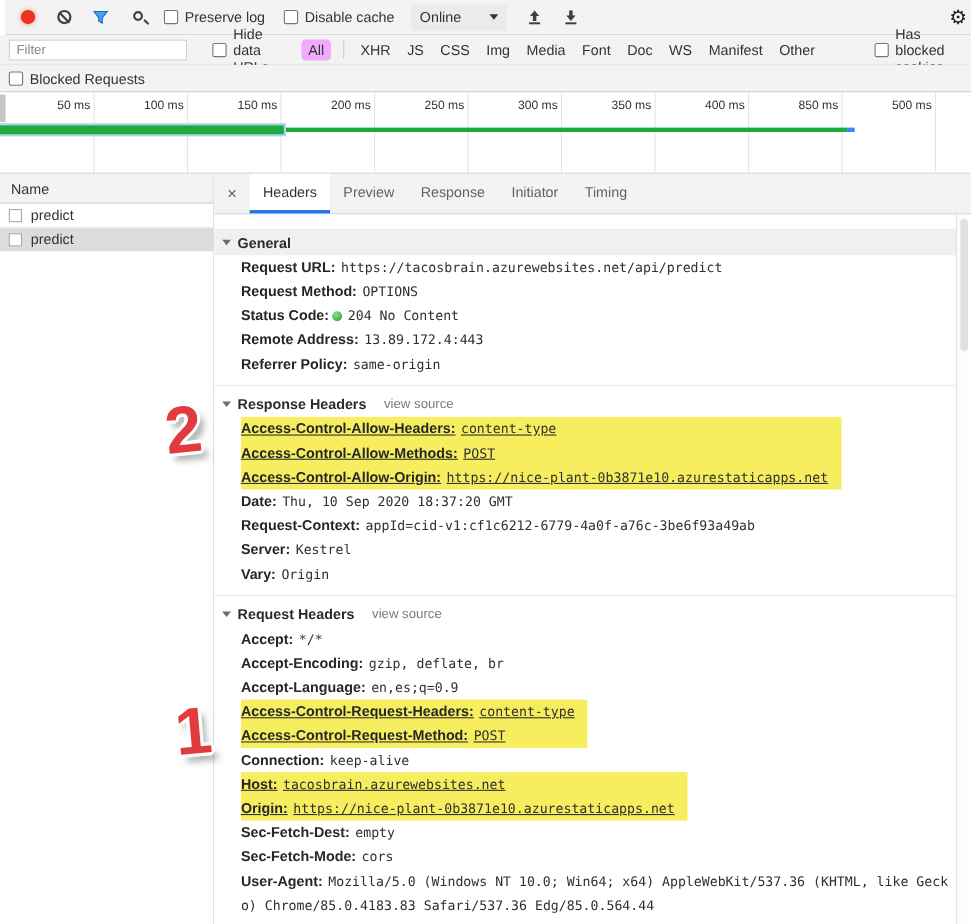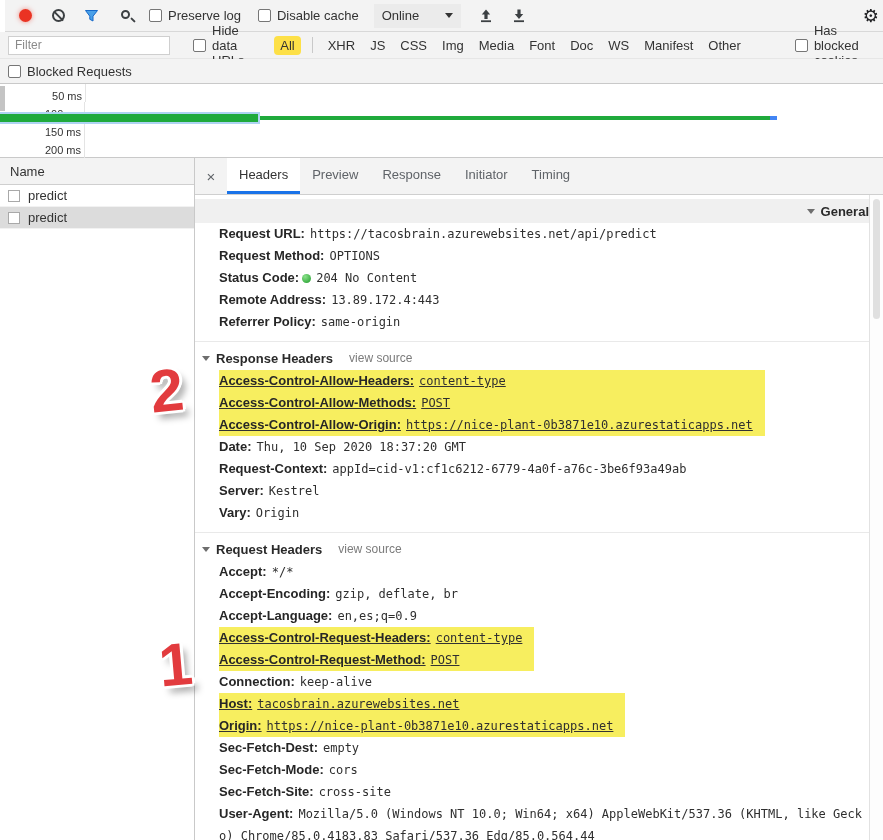--- a/index.html
+++ b/index.html
@@ -30,31 +30,31 @@
 
   
   .filterbar {
     position:absolute; left:0; top:32px; width:883px; height:27px;
     background:#f3f3f3; border-bottom:1px solid #e6e6e6;
     display:flex; align-items:center; padding:0 8px; gap:17px;
   }
   .filter-input { width:162px; height:19px; border:1px solid #cfcfcf; background:#fff; font-family:"Liberation Sans",sans-serif; font-size:12px; padding:0 6px; color:#333; outline:none; }
   .filter-input::placeholder { color:#8a8a8a; }
   .type-list { display:flex; align-items:center; gap:15px; color:#333; }
-  .chip { background:#fde047; border-radius:4px; padding:2px 6px; margin-right:-4px; }
+  .chip { background:#f0abfc; border-radius:4px; padding:2px 6px; margin-right:-4px; }
   .vdiv { width:1px; height:16px; background:#c9c9c9; }
   .filterbar2 {
     position:absolute; left:0; top:59px; width:883px; height:25px;
     background:#f3f3f3; border-bottom:1px solid #c9c9c9;
     display:flex; align-items:center; padding:0 8px;
   }
 
   
   .overview { position:absolute; left:0; top:84px; width:883px; height:74px; background:#fff; border-bottom:1px solid #c9c9c9; }
-  .ov-grid { display:flex; height:100%;flex-direction:column; }
+  .ov-grid { display:flex; height:100%; }
   .ov-cell { width:85px; flex:none; border-right:1px solid #e4e4e4; font-size:11px; color:#333; text-align:right; padding:6px 3px 0 0; }
   .ov-cell.first { width:86px; }
   .ov-cell.fill { flex:1; border-right:none; }
   .ov-handle { position:absolute; left:0; top:2px; width:5px; height:25px; background:#c4c4c4; }
   .ov-bar-thin { position:absolute; left:0; top:32px; width:770px; height:4px; background:#1faa3c; }
   .ov-bar-thick { position:absolute; left:0; top:30px; width:258px; height:8px; background:#1faa3c; box-shadow:0 0 0 2px #aed3f2; }
   .ov-bar-blue { position:absolute; left:770px; top:32px; width:7px; height:4px; background:#4285f4; }
 
   
   .main { position:absolute; left:0; top:158px; width:883px; height:682px; display:flex; }
@@ -69,21 +69,21 @@
   .tab-close { width:32px; display:flex; align-items:center; justify-content:center; color:#5f6368; font-size:15px; }
   .tab { padding:0 12px; display:flex; align-items:center; color:#5f6368; border-bottom:3px solid transparent; }
   .tab.active { background:#fff; color:#333; border-bottom-color:#1a73e8; }
 
   .content { position:absolute; left:0; top:37px; right:14px; bottom:0; background:#fff; overflow:hidden; }
   .gutter { position:absolute; right:0; top:37px; width:14px; bottom:0; background:#fdfdfd; border-left:1px solid #e2e2e2; }
   .gutter-thumb { position:absolute; left:3px; top:4px; width:7px; height:120px; background:#e0e0e0; border-radius:4px; }
 
   .section-h { height:24px; display:flex; align-items:center; padding-left:7px; font-weight:bold; color:#2a2a2a; }
   .section-h.gray { background:#f0f0f0; }
-  .section-h.mt { margin-top:4px;justify-content:flex-end; }
+  .section-h.mt { margin-top:13px; }
   .tri { width:0; height:0; border-left:4px solid transparent; border-right:4px solid transparent; border-top:5px solid #6e6e6e; margin-right:6px; flex:none; }
   .vs { font-weight:normal; color:#7b7b7b; margin-left:16px; font-size:12px; }
 
   .hrow { line-height:22px; padding-left:24px; white-space:nowrap; }
   .hrow.wrap { white-space:normal; padding-right:4px; }
   .hname { font-weight:bold; color:#262626; }
   .hval { font-family:"DejaVu Sans Mono","Liberation Mono",monospace; font-size:12px; color:#2f2f2f; margin-left:5px; }
   .hrow.wrap .hval { word-break:break-all; }
   .hl-group { display:table; background:#f7ee5f; margin-left:24px; padding-right:12px;text-decoration:underline; }
   .hl-group .hrow { padding-left:0; }
@@ -266,21 +266,20 @@
         <div class="hrow"><span class="hname">Access-Control-Request-Headers:</span><span class="hval">content-type</span></div>
         <div class="hrow"><span class="hname">Access-Control-Request-Method:</span><span class="hval">POST</span></div>
       </div>
       <div class="hrow"><span class="hname">Connection:</span><span class="hval">keep-alive</span></div>
       <div class="hl-group">
         <div class="hrow"><span class="hname">Host:</span><span class="hval">tacosbrain.azurewebsites.net</span></div>
         <div class="hrow"><span class="hname">Origin:</span><span class="hval">https://nice-plant-0b3871e10.azurestaticapps.net</span></div>
       </div>
       <div class="hrow"><span class="hname">Sec-Fetch-Dest:</span><span class="hval">empty</span></div>
       <div class="hrow"><span class="hname">Sec-Fetch-Mode:</span><span class="hval">cors</span></div>
-      <div class="hrow"><span class="hname">Sec-Fetch-Site:</span><span class="hval">cross-site</span></div>
       <div class="hrow wrap"><span class="hname">User-Agent:</span><span class="hval">Mozilla/5.0 (Windows NT 10.0; Win64; x64) AppleWebKit/537.36 (KHTML, like Gecko) Chrome/85.0.4183.83 Safari/537.36 Edg/85.0.564.44</span></div>
     </div>
 
     <div class="gutter">
       <div class="gutter-thumb"></div>
     </div>
 
     <div class="annot annot-2">2</div>
     <div class="annot annot-1">1</div>
   </div>

